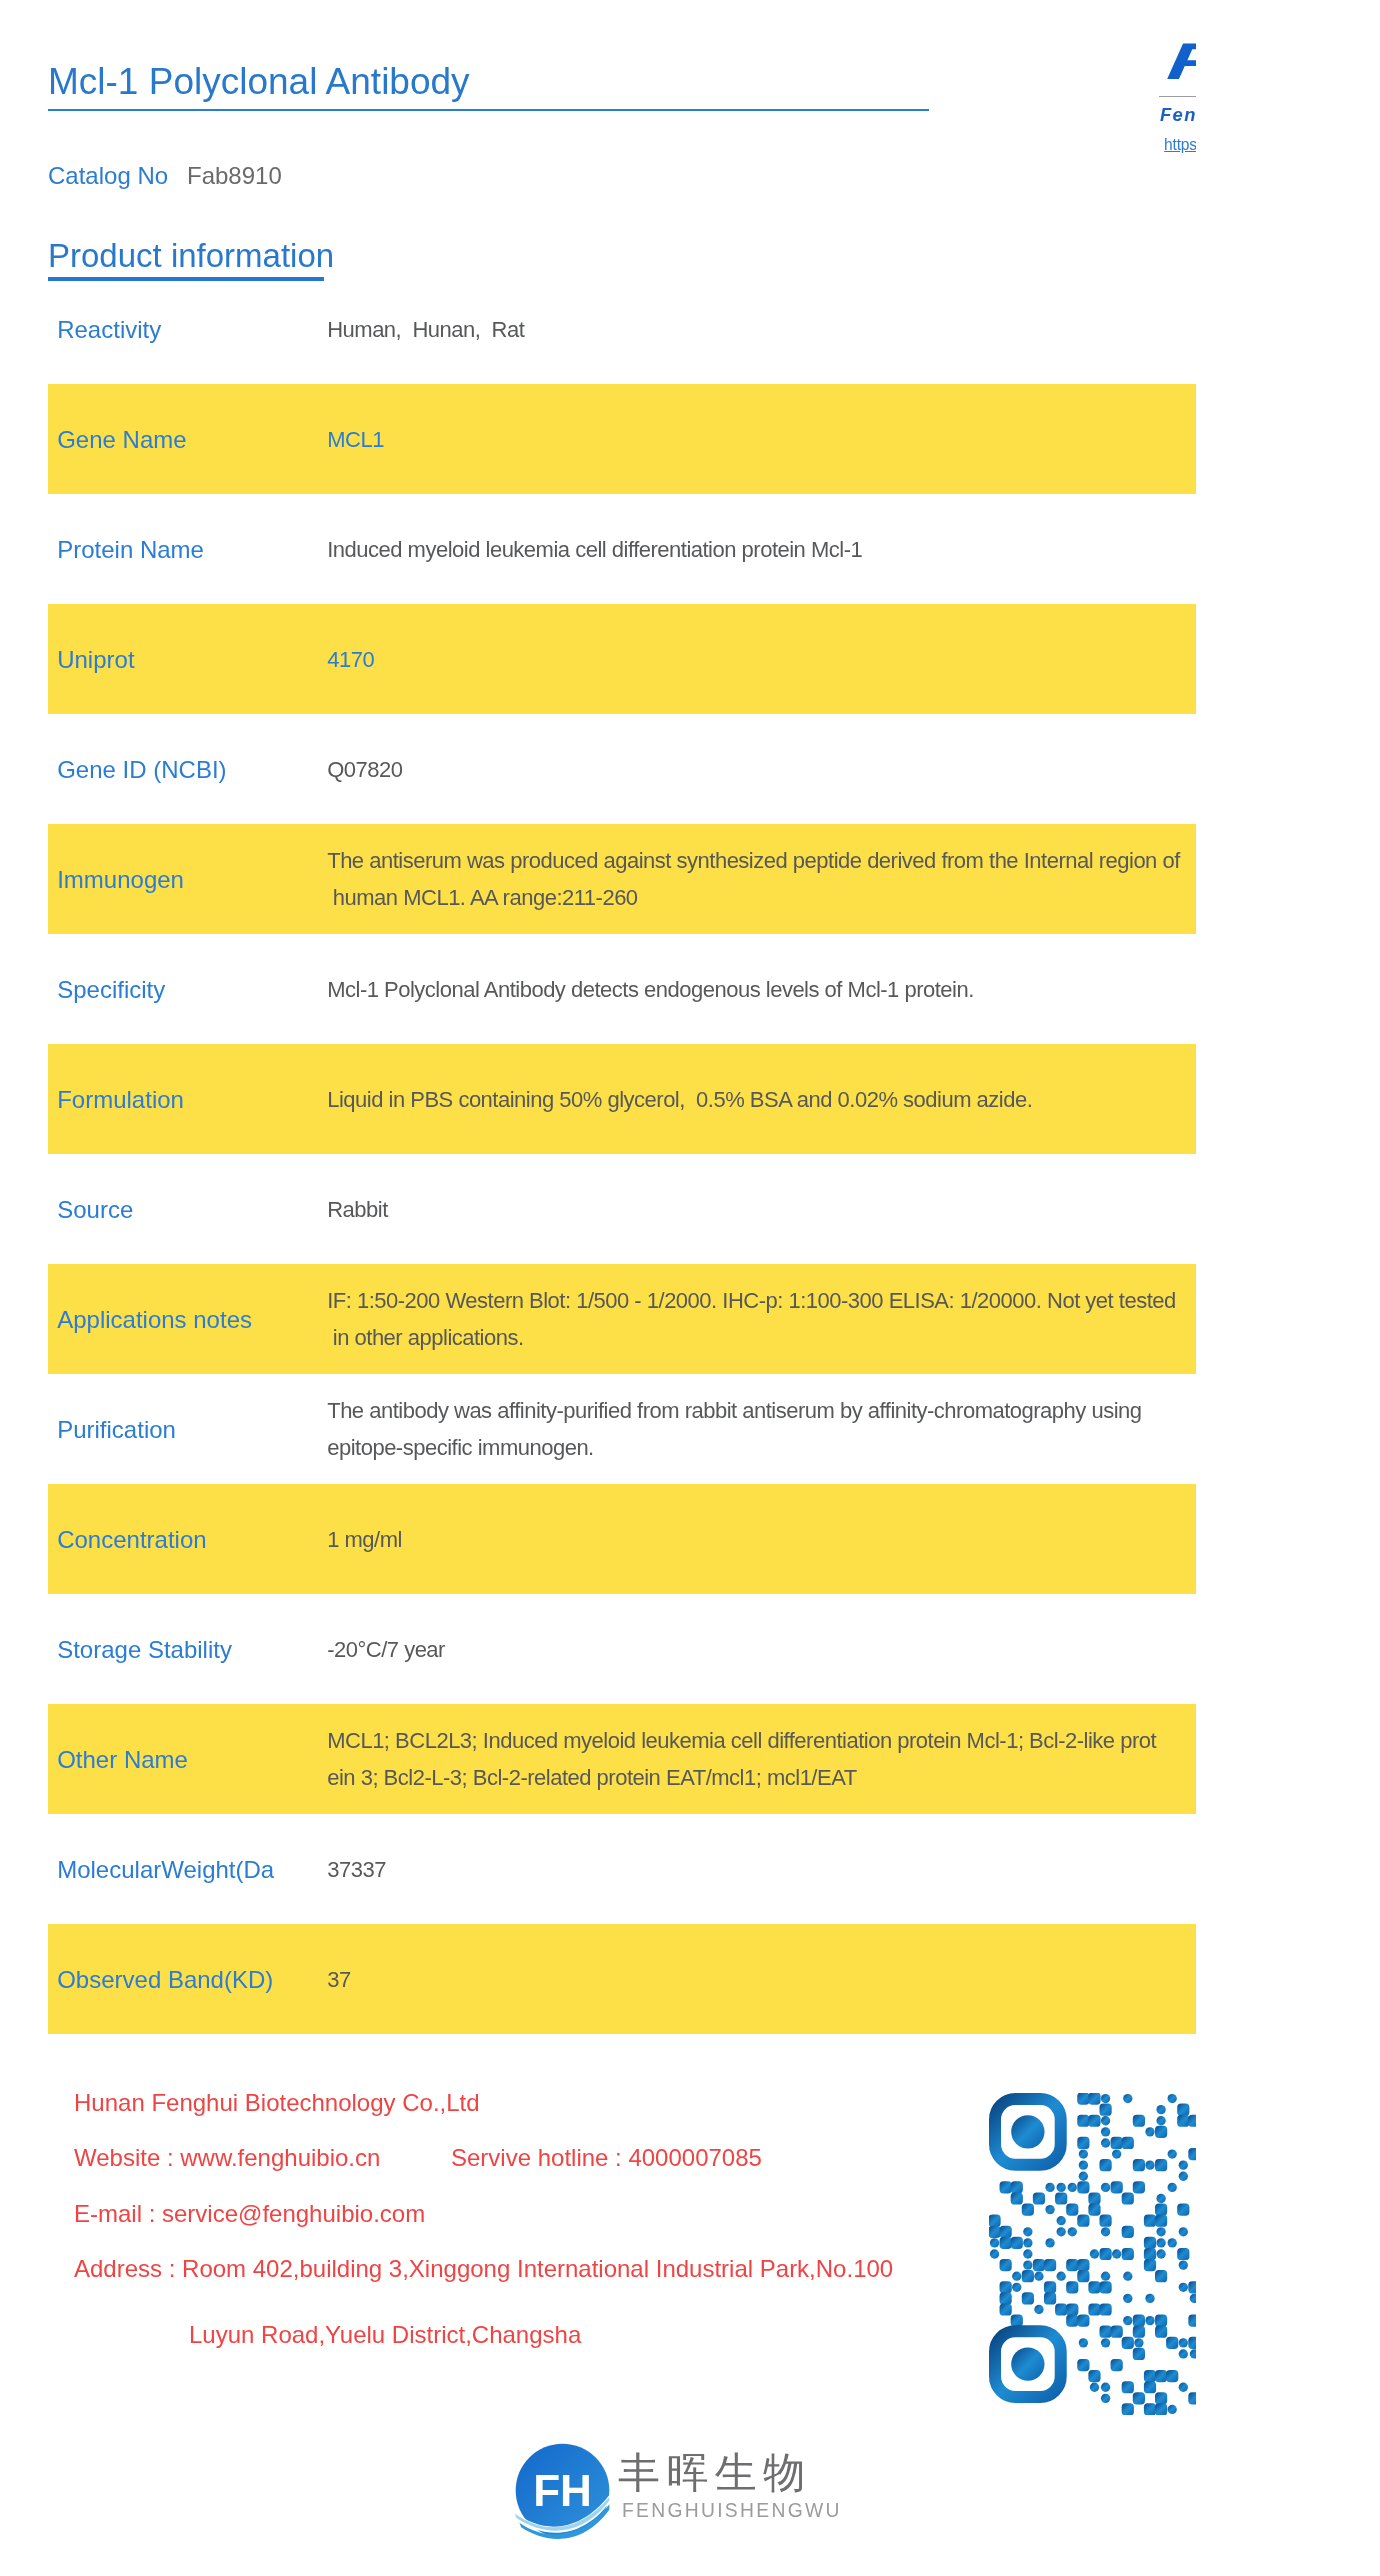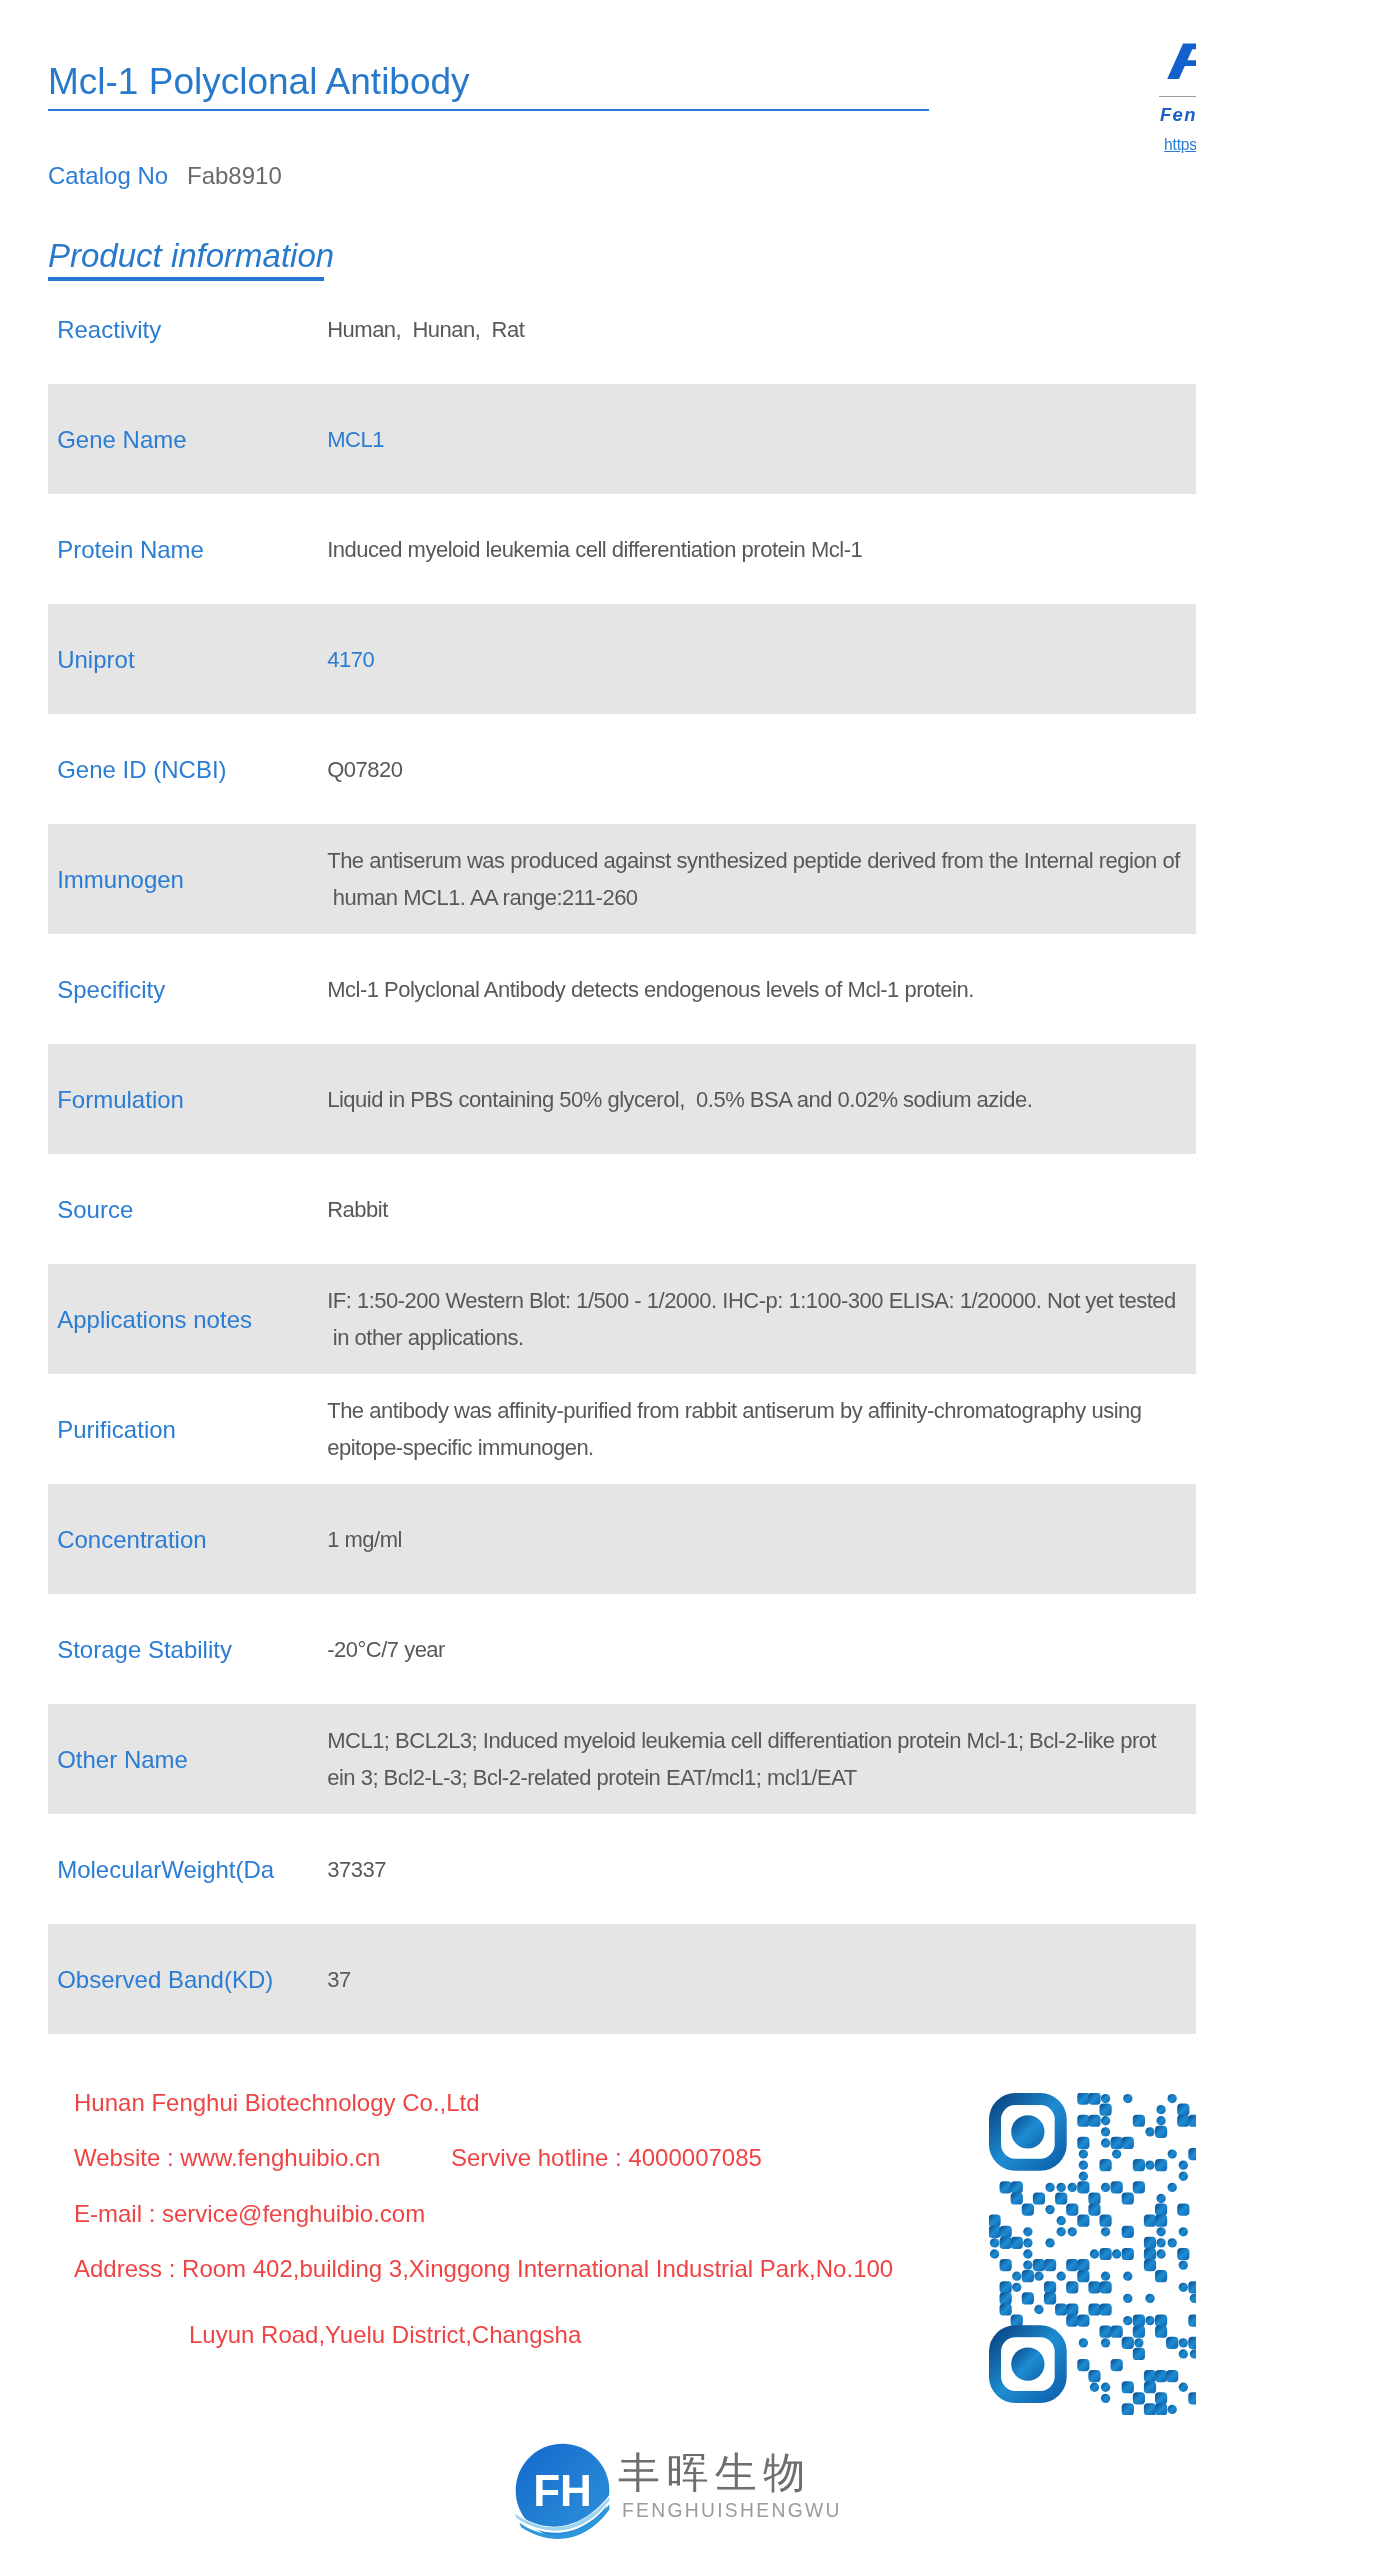--- a/index.html
+++ b/index.html
@@ -14,27 +14,27 @@
   .catalog-value{position:absolute;left:187px;top:163px;font-size:24px;line-height:26px;color:#6a6a6c;}
 
   
   .logo-block{position:absolute;left:1156px;top:35px;width:188px;text-align:center;}
   .logo-rule{width:182px;height:1.8px;background:#9c9ea0;margin:5.5px auto 0 auto;}
   .logo-brand{margin-top:6.4px;font-size:18.4px;font-weight:bold;font-style:italic;
               color:#1b5fc6;letter-spacing:1.4px;white-space:nowrap;}
   .logo-url{margin-top:10px;font-size:15.6px;color:#2b7cd3;letter-spacing:-0.2px;white-space:nowrap;text-decoration:underline;}
 
   
-  .section-heading{position:absolute;left:48px;top:238px;font-size:33px;line-height:35px;color:#2878cb;font-style:italic;}
+  .section-heading{position:absolute;left:48px;top:238px;font-size:33px;line-height:35px;color:#2878cb;}
   .section-rule{position:absolute;left:48px;top:277px;width:276px;height:3.7px;background:#2578d2;}
 
   
   .info-table{position:absolute;left:48px;top:274px;width:1286px;}
   .row{display:flex;align-items:center;height:110px;width:100%;}
-  .row.alt{background:#e5e5e5;}
+  .row.alt{background:#fde047;}
   .cell-label{width:270px;padding-left:9.2px;flex:0 0 auto;font-size:24px;line-height:29px;color:#2b7cd3;}
   .cell-value{flex:1 1 auto;font-size:22px;line-height:37px;color:#57585a;
               letter-spacing:-0.5px;white-space:pre;}
   .cell-value.link{color:#2b7cd3;cursor:pointer;}
 
   
   .f-line{position:absolute;font-size:24px;line-height:26px;color:#ef4444;white-space:nowrap;}
 
   
   .qr-box{position:absolute;left:989px;top:2093px;width:322px;height:322px;}

